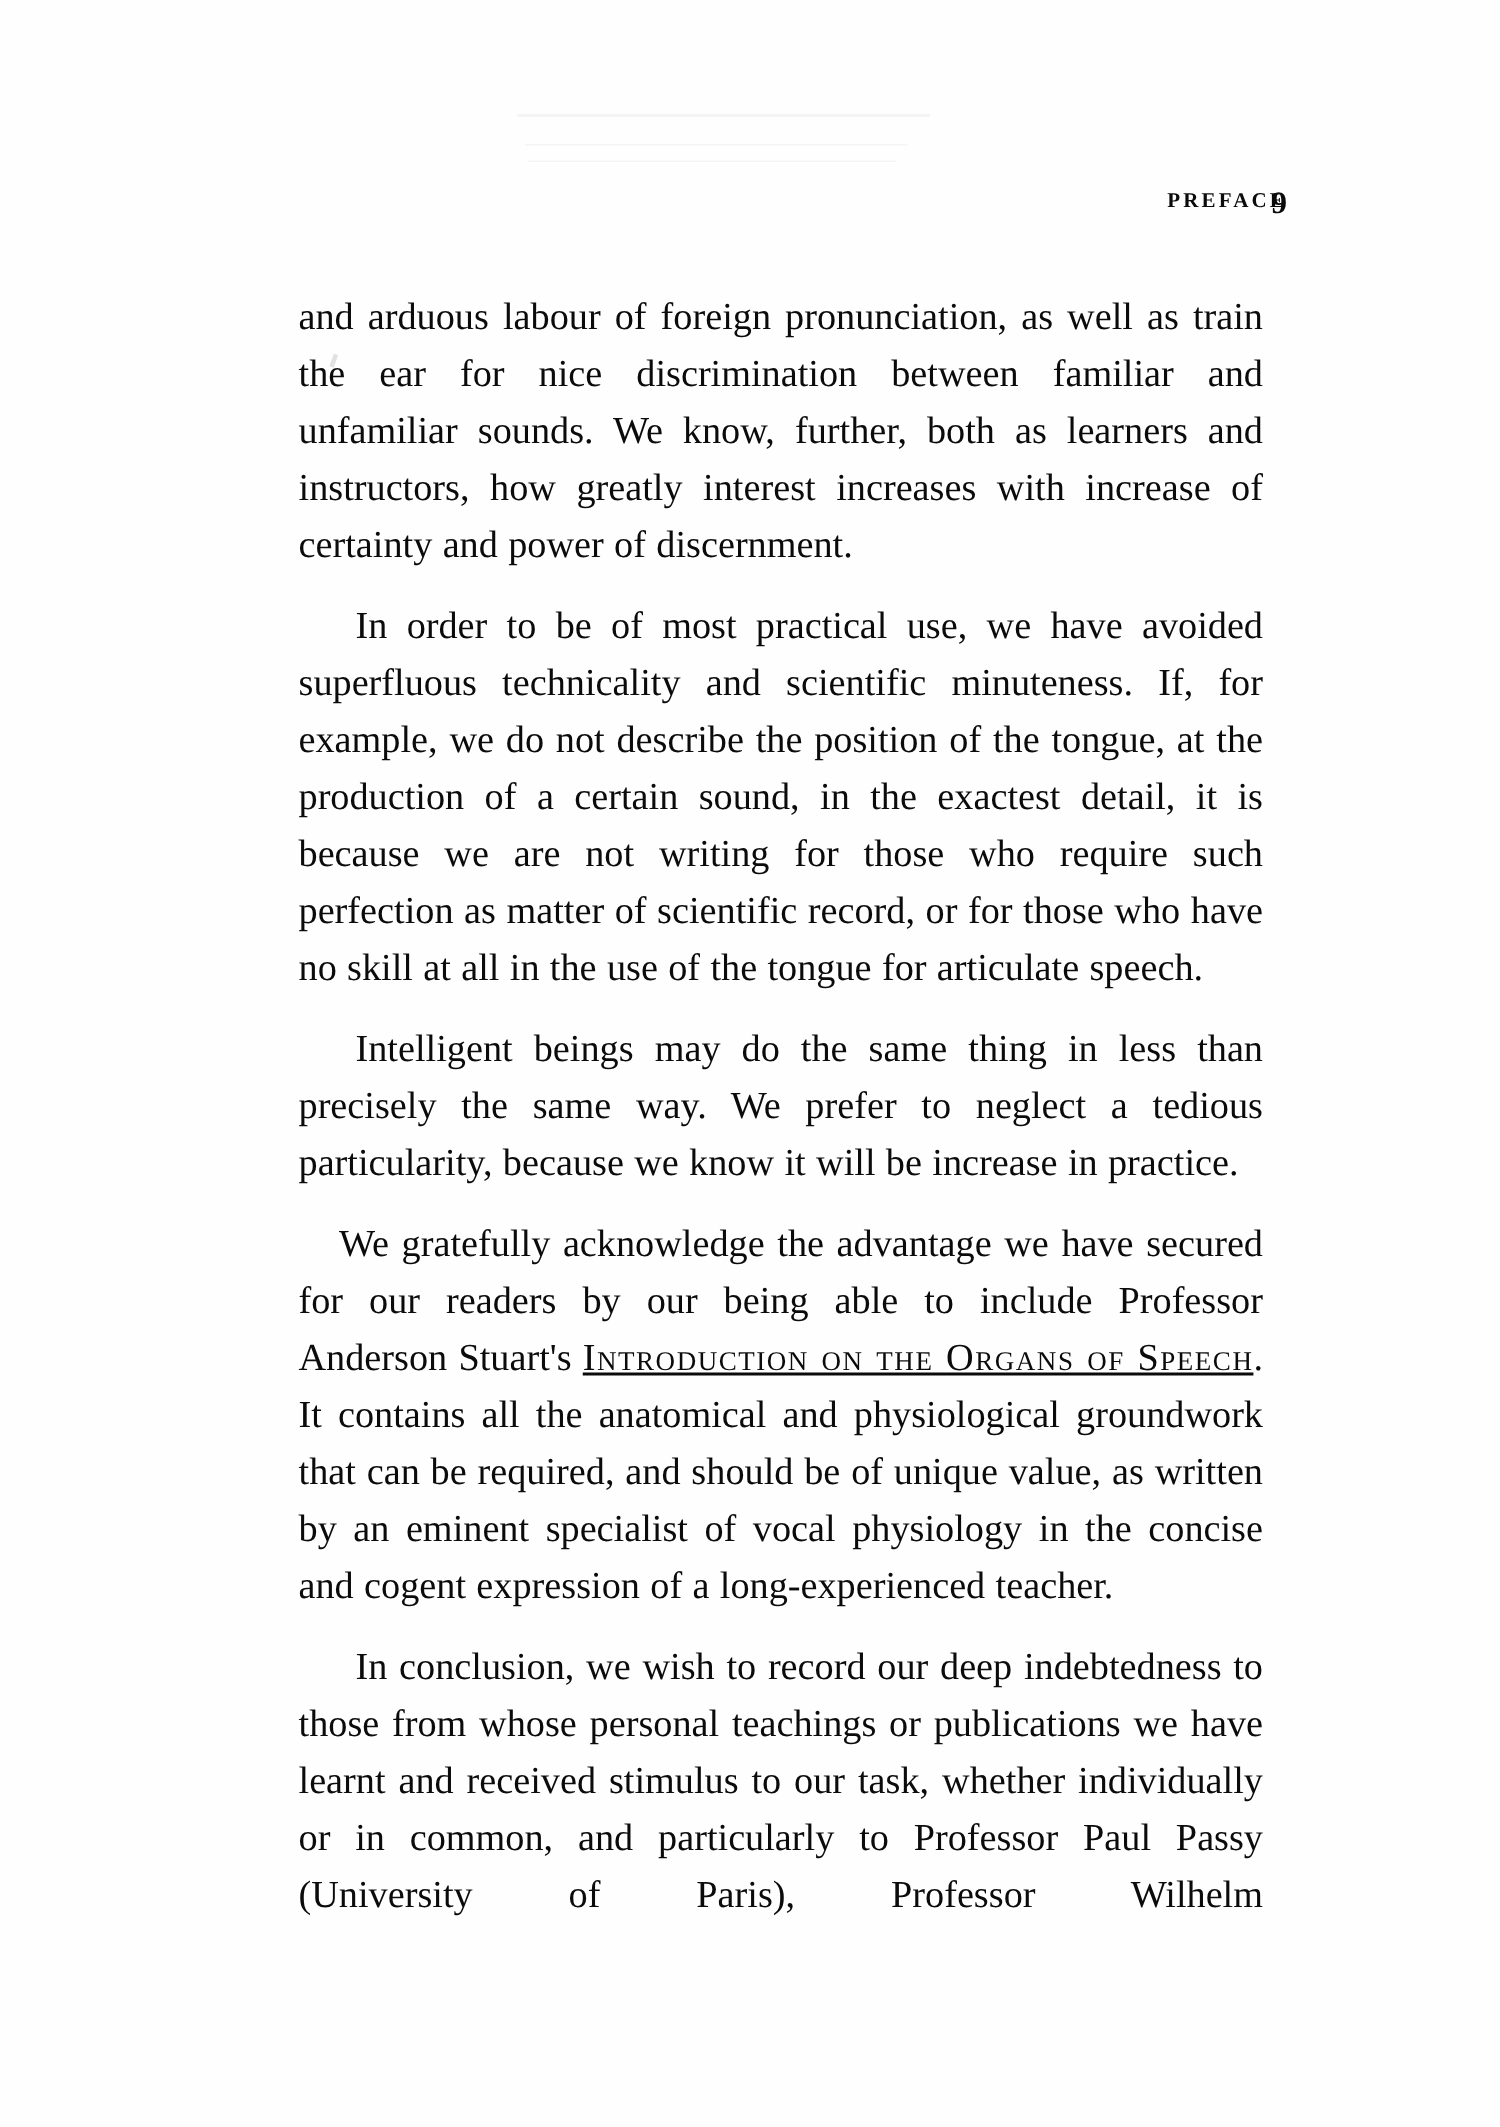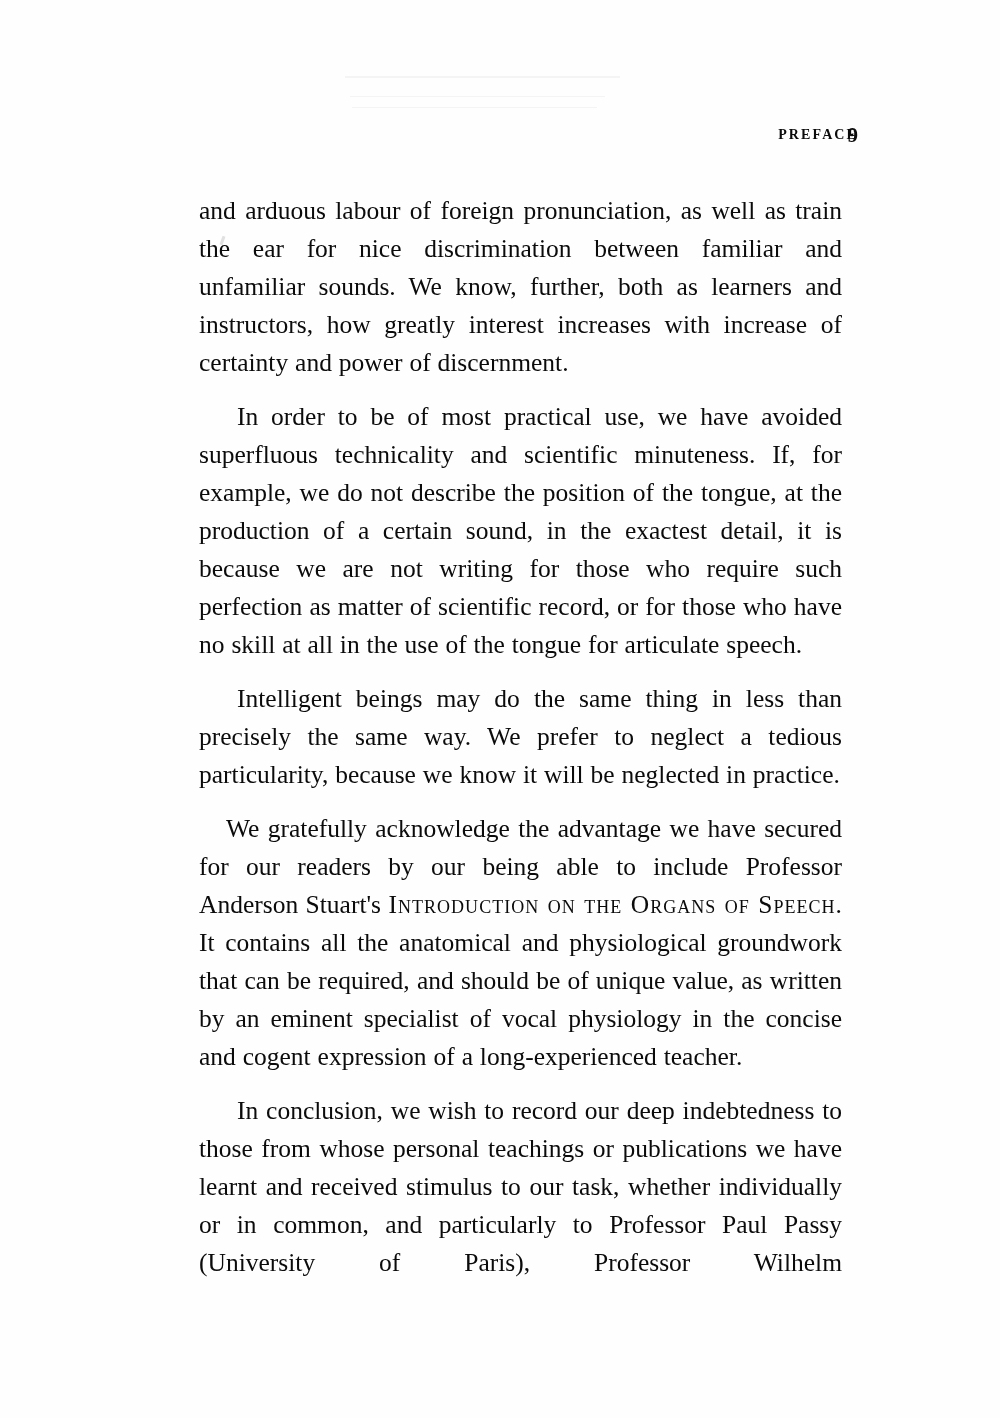--- a/index.html
+++ b/index.html
@@ -70,20 +70,21 @@
   }
   
   p.para.force-justify:after {
     content: "";
     display: inline-block;
     width: 100%;
   }
   .smallcaps {
     font-variant: small-caps;
     letter-spacing: 0.04em;
+    text-decoration: underline;
   }
 
   
   .scan-speck {
     position: absolute;
     background: #c9c9c9;
     opacity: 0.55;
     pointer-events: none;
   }
   .scan-band {
@@ -106,20 +107,20 @@
     <div class="running-head-title">PREFACE</div>
     <div class="folio">9</div>
   </header>
 
   <main class="textblock">
 
     <p class="para" id="p0">and arduous labour of foreign pronunciation, as well as train the ear for nice discrimination between familiar and unfamiliar sounds.  We know, further, both as learners and instructors, how greatly interest increases with increase of certainty and power of discernment.</p>
 
     <p class="para indent" id="p1">In order to be of most practical use, we have avoided superfluous technicality and scientific minuteness.  If, for example, we do not describe the position of the tongue, at the production of a certain sound, in the exactest detail, it is because we are not writing for those who require such perfection as matter of scientific record, or for those who have no skill at all in the use of the tongue for articulate speech.</p>
 
-    <p class="para indent" id="p2">Intelligent beings may do the same thing in less than precisely the same way.  We prefer to neglect a tedious particularity, because we know it will be neglected in practice.</p>
+    <p class="para indent" id="p2">Intelligent beings may do the same thing in less than precisely the same way.  We prefer to neglect a tedious particularity, because we know it will be increase in practice.</p>
 
     <p class="para indent-small" id="p3"><span>We gratefully acknowledge the advantage we have secured for our readers by our being able to include Professor Anderson Stuart's </span><span class="smallcaps">Introduction on the Organs of Speech</span><span>.  It contains all the anatomical and physiological groundwork that can be required, and should be of unique value, as written by an eminent specialist of vocal physiology in the concise and cogent expression of a long-experienced teacher.</span></p>
 
     <p class="para indent force-justify" id="p4">In conclusion, we wish to record our deep indebtedness to those from whose personal teachings or publications we have learnt and received stimulus to our task, whether individually or in common, and particularly to Professor Paul Passy (University of Paris), Professor Wilhelm</p>
 
   </main>
 </div>
 
 </body></html>

